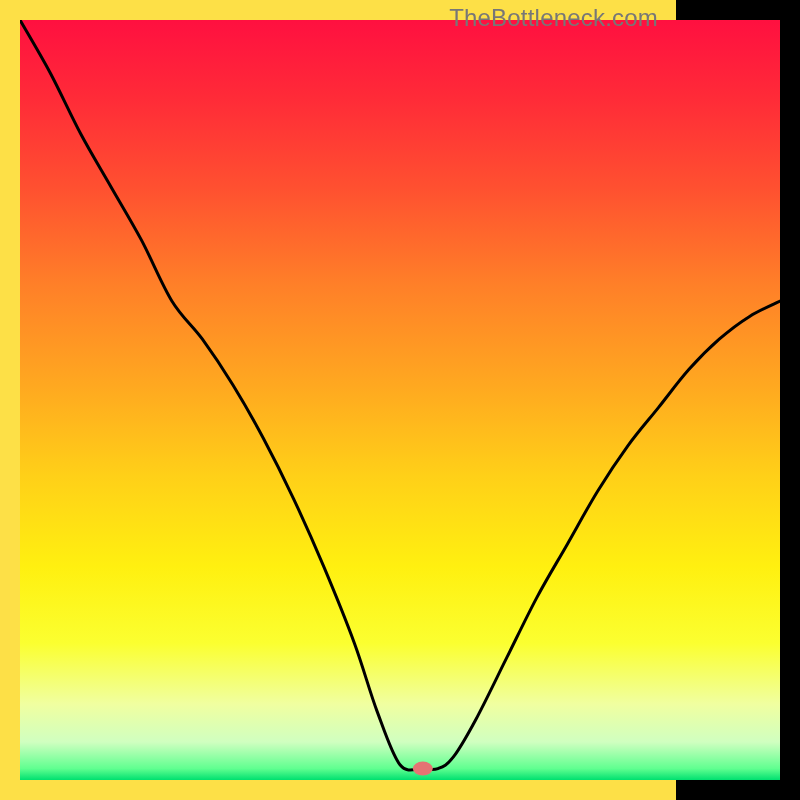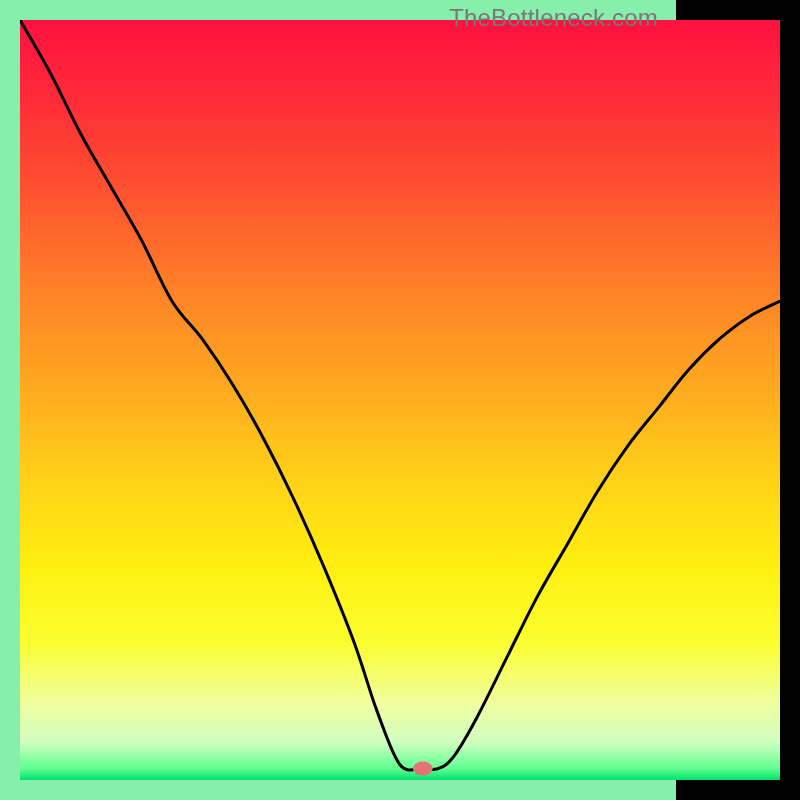--- a/index.html
+++ b/index.html
@@ -7,21 +7,21 @@
     padding: 0;
     width: 800px;
     height: 800px;
     background: #000;
     overflow: hidden;
   }
   .chart-container {
     position: relative;
     width: 676px;
     height: 800px;
-    background: #86efac;
+    background: #fde047;
   }
   .plot-area {
     position: absolute;
     left: 20px;
     top: 20px;
     width: 760px;
     height: 760px;
   }
   .watermark {
     position: absolute;

